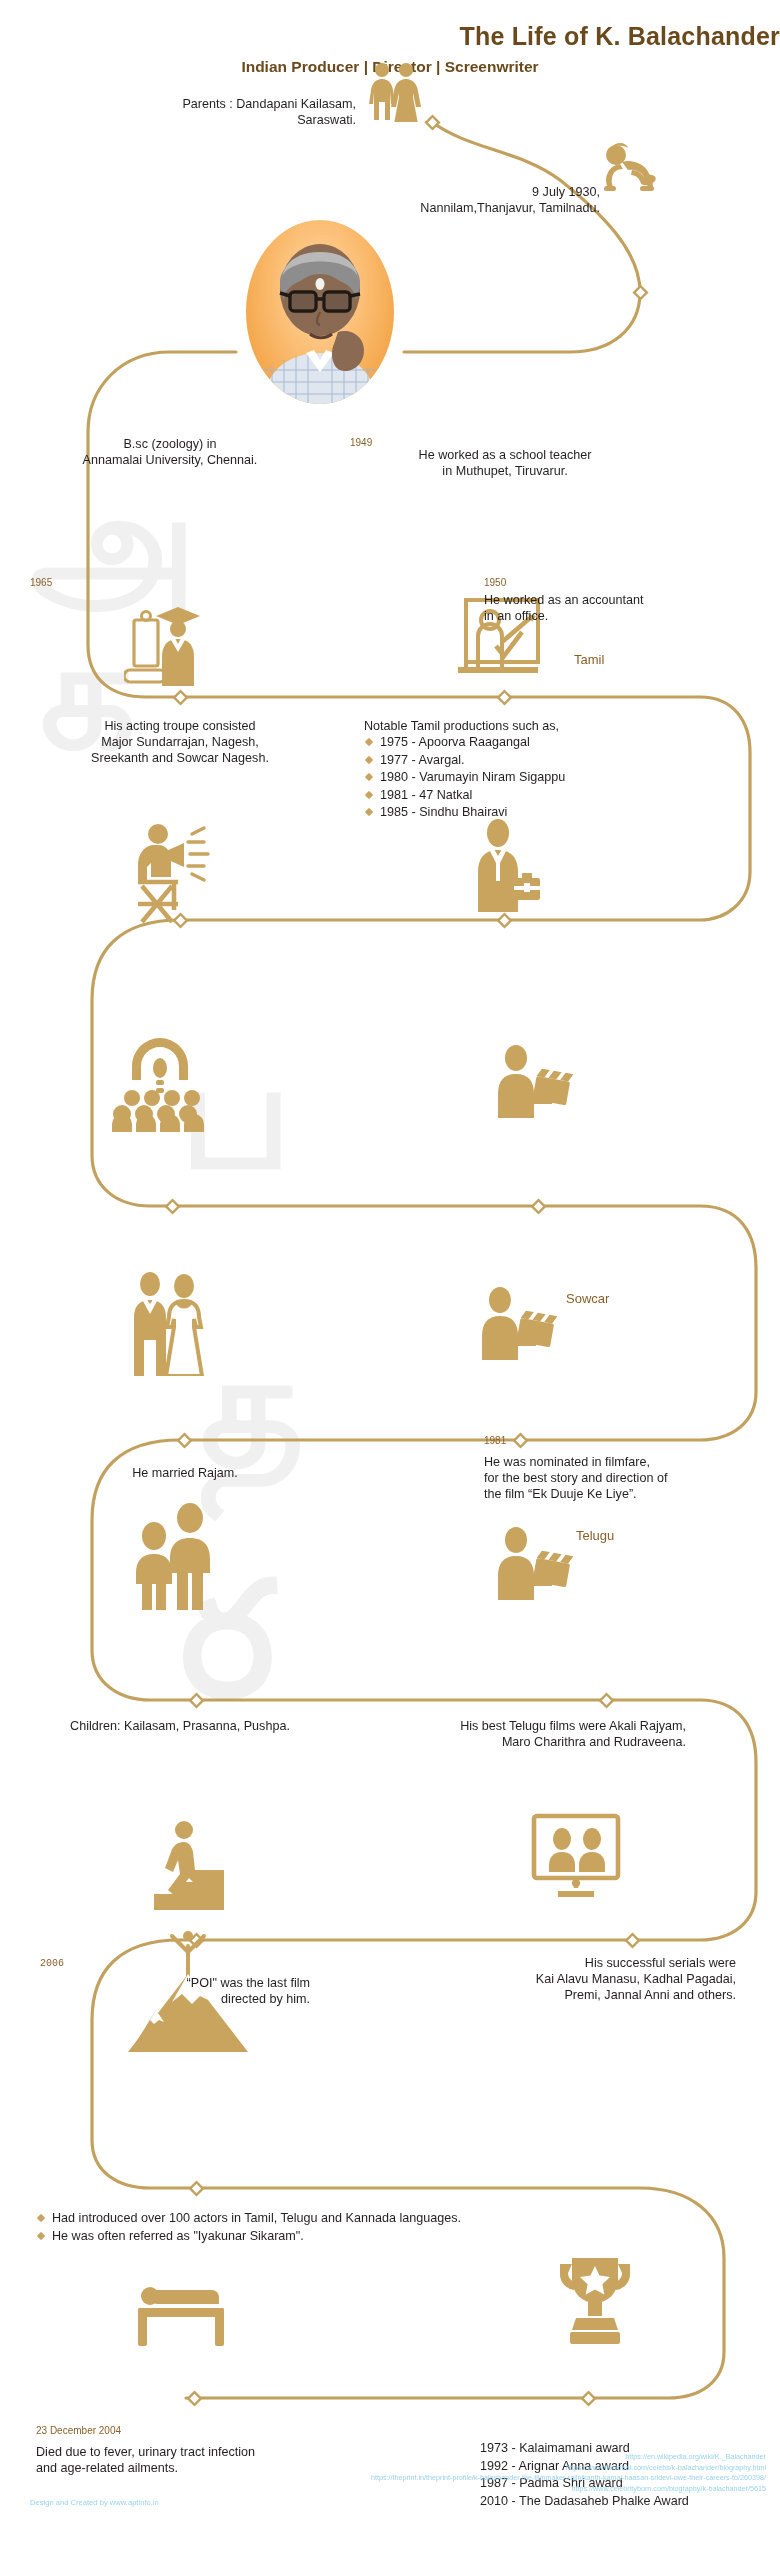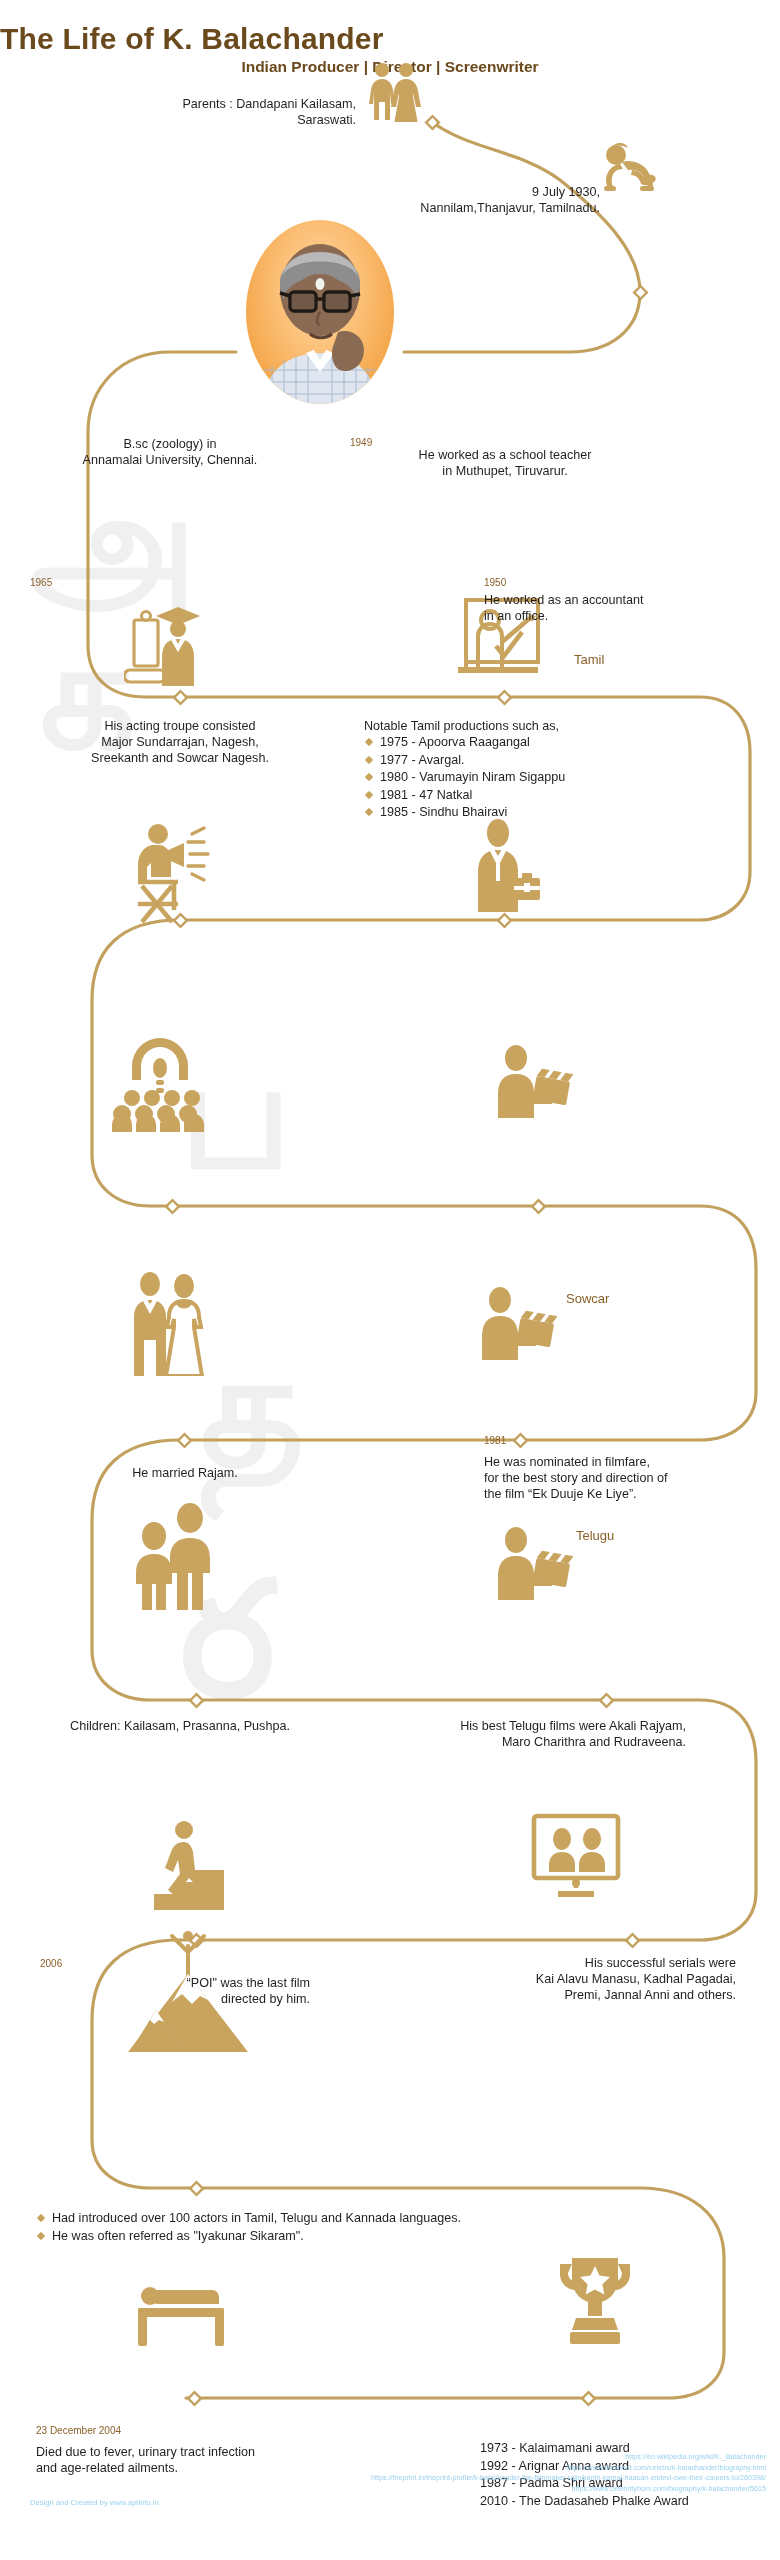--- a/index.html
+++ b/index.html
@@ -7,22 +7,22 @@
     width:780px;height:2560px;position:relative;overflow:hidden;
     font-family:"Liberation Sans", sans-serif;
     color:#231f20;
   }
   .stage{position:absolute;inset:0;width:780px;height:2560px;}
   #pathlayer{position:absolute;left:0;top:0;width:780px;height:2560px;pointer-events:none;}
   .abs{position:absolute;}
 
   
   .title{
-    left:0;top:22px;width:780px;text-align:left;
-    font-size:30px;font-weight:bold;color:#6a4a1d;letter-spacing:.2px;
+    left:0;top:22px;width:780px;text-align:right;
+    font-size:25px;font-weight:bold;color:#6a4a1d;letter-spacing:.2px;
   }
   .subtitle{
     left:0;top:58px;width:780px;text-align:center;
     font-size:15.5px;font-weight:bold;color:#6a4a1d;
   }
 
   
   .txt{font-size:12.6px;line-height:16px;color:#231f20;}
   .txt.r{text-align:right;}
   .txt.c{text-align:center;}
@@ -465,21 +465,21 @@
   <div class="abs txt c" style="left:10px;top:1718px;width:340px;">
     <div>Children: Kailasam, Prasanna, Pushpa.</div>
   </div>
 
   <div class="abs lang-label" style="left:576px;top:1528px;">Telugu</div>
   <div class="abs txt r" style="left:356px;top:1718px;width:330px;">
     <div>His best Telugu films were Akali Rajyam,</div>
     <div>Maro Charithra and Rudraveena.</div>
   </div>
 
-  <div class="abs year c" style="left:40px;top:1955px;width:290px;">2006</div>
+  <div class="abs year c" style="left:40px;top:1955px;width:290px;font-family:Liberation Mono, monospace;">2006</div>
   <div class="abs txt r" style="left:40px;top:1975px;width:270px;">
     <div>“POI" was the last film</div>
     <div>directed by him.</div>
   </div>
 
   <div class="abs txt r" style="left:386px;top:1955px;width:350px;">
     <div>His successful serials were</div>
     <div>Kai Alavu Manasu, Kadhal Pagadai,</div>
     <div>Premi, Jannal Anni and others.</div>
   </div>

